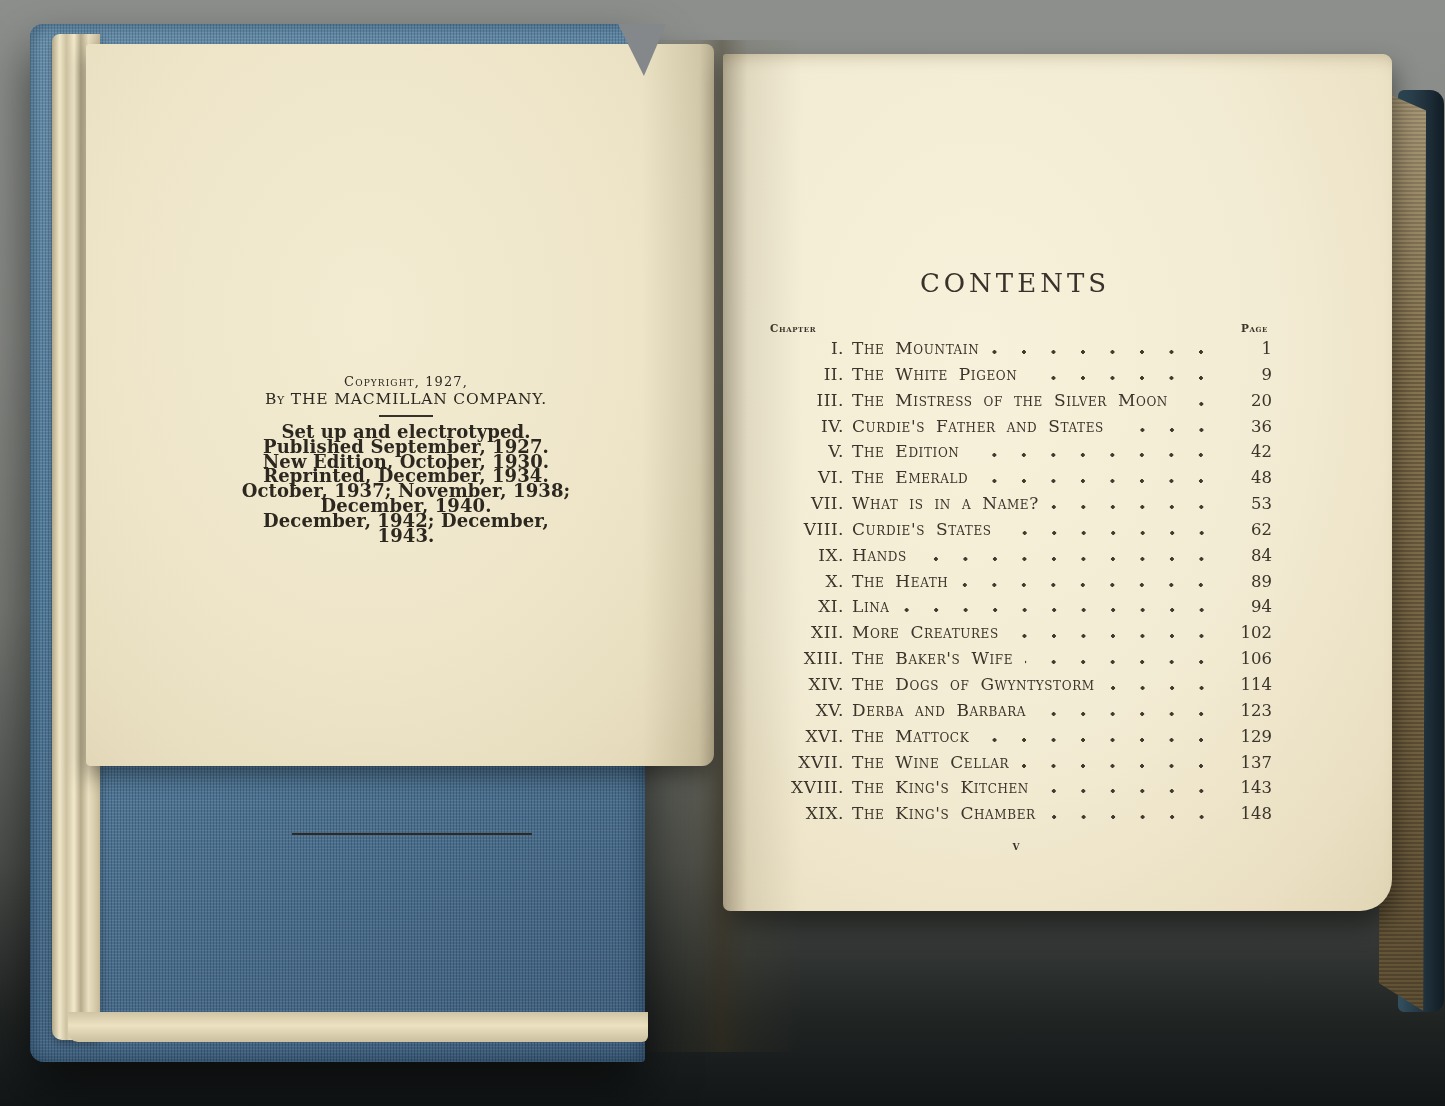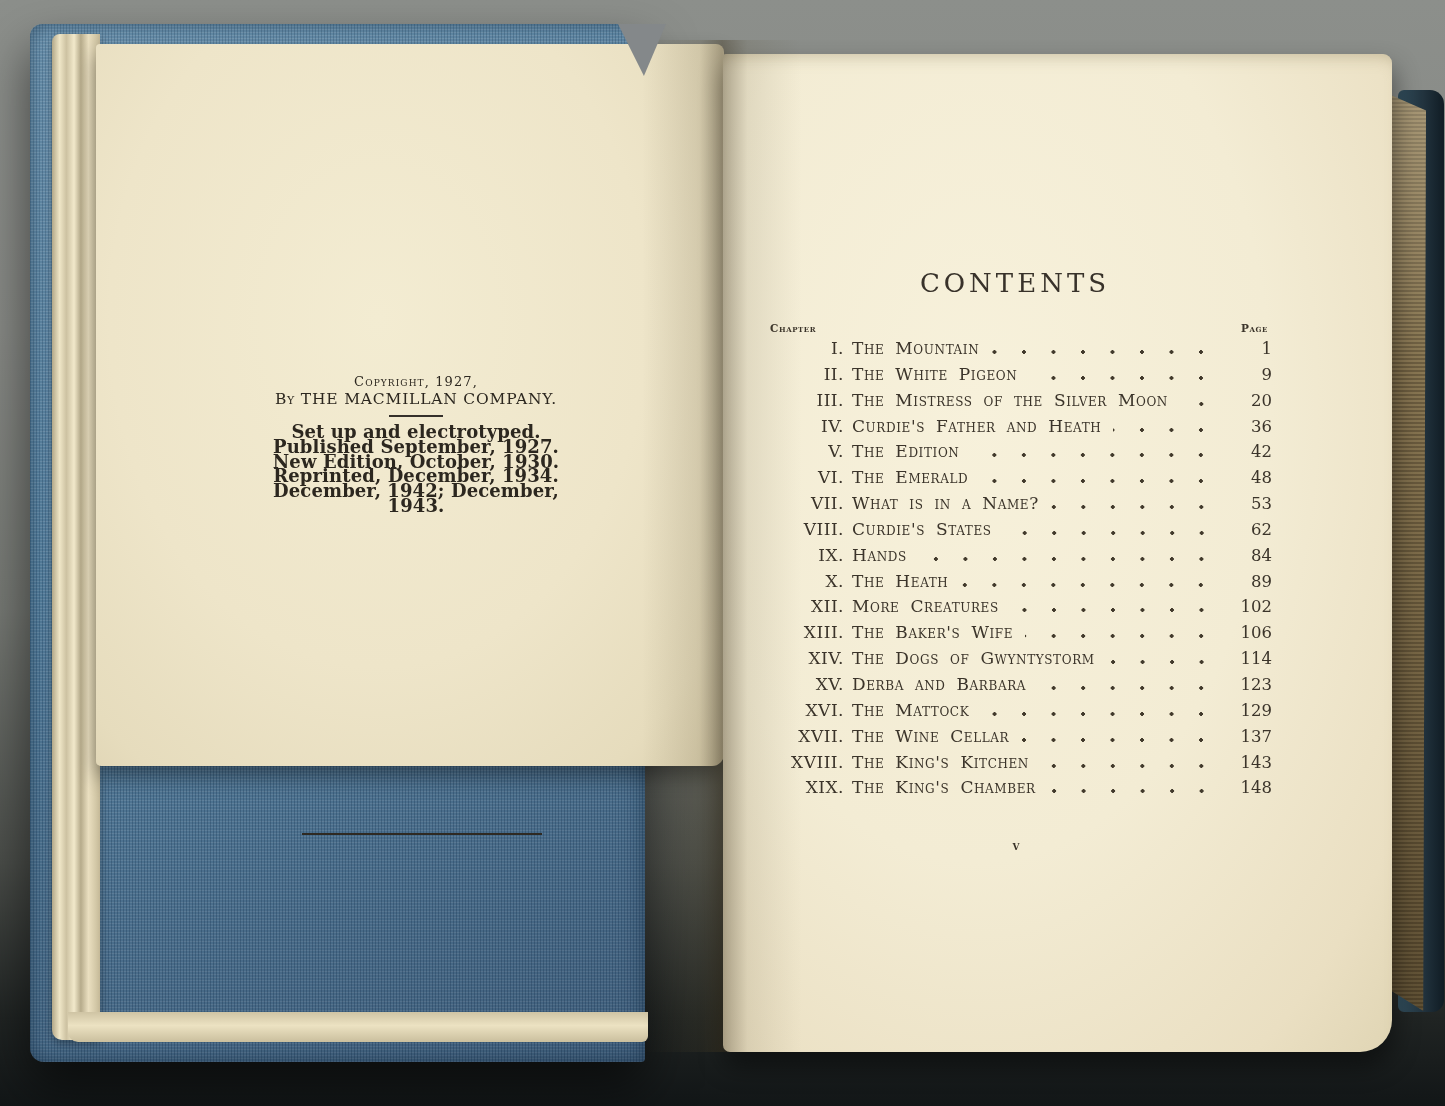--- a/index.html
+++ b/index.html
@@ -24,23 +24,23 @@
       repeating-linear-gradient(90deg,rgba(20,55,85,.28) 0 1px,rgba(0,0,0,0) 1px 3px),
       repeating-linear-gradient(0deg,rgba(235,248,255,.14) 0 1px,rgba(0,0,0,0) 1px 3px),
       var(--cover-blue);
     box-shadow:inset 0 0 20px rgba(8,28,48,.5),0 26px 50px rgba(0,0,0,.55);}
   .edge-left{left:52px;top:34px;width:48px;height:1006px;border-radius:8px 0 0 10px;
     background:linear-gradient(90deg,#b3a888 0%,#efe6c7 16%,#cdc2a2 30%,#f2e9cb 46%,#b6ab8b 60%,#eadfc0 76%,#d2c7a6 92%,#c4b897 100%);
     box-shadow:0 4px 10px rgba(0,0,0,.3);}
   .edge-bottom{left:68px;top:1012px;width:580px;height:30px;
     background:linear-gradient(180deg,#cfc4a4 0%,#ece2c2 45%,#cabf9e 100%);border-radius:0 0 6px 10px;}
   .page{box-shadow:0 10px 20px rgba(0,0,0,.38);}
-  .page-left{left:96px;top:44px;width:628px;height:722px;border-radius:4px 8px 12px 5px;
+  .page-left{left:86px;top:44px;width:628px;height:722px;border-radius:4px 8px 12px 5px;
     background:radial-gradient(ellipse at 45% 38%,#f3ecd2 0%,var(--paper-left) 55%,#e6dcbd 85%,#dcd1b0 100%);}
-  .page-right{left:723px;top:54px;width:669px;height:998px;border-radius:3px 9px 32px 7px;
+  .page-right{left:723px;top:54px;width:669px;height:857px;border-radius:3px 9px 32px 7px;
     background:radial-gradient(ellipse at 38% 35%,#f7f1db 0%,var(--paper-right) 50%,#eadfc2 85%,#e0d5b4 100%);
     box-shadow:inset 0 12px 16px -10px rgba(120,105,70,.35),2px 14px 26px rgba(0,0,0,.45);}
   .gutter{left:642px;top:40px;width:160px;height:1012px;pointer-events:none;
     background:linear-gradient(90deg,rgba(80,68,40,0) 0%,rgba(90,78,48,.16) 36%,rgba(66,55,32,.40) 50%,rgba(90,78,48,.12) 66%,rgba(80,68,40,0) 100%);}
   .notch{left:618px;top:24px;width:48px;height:52px;background:#84888a;
     clip-path:polygon(0 0,100% 0,54% 100%);}
 
   
   .copyright-block{left:150px;top:330px;width:340px;text-align:center;color:var(--ink-left);}
   .copyright-block *{position:static;}
@@ -86,20 +86,21 @@
       <div class="c-divider"></div>
       <div class="history">
   <div class="history-line">Set up and electrotyped.</div>
 
   <div class="history-line">Published September, 1927.</div>
 
   <div class="history-line">New Edition, October, 1930.</div>
 
   <div class="history-line">Reprinted, December, 1934.</div>
 
+  <div class="history-line">October, 1937; November, 1938; December, 1940.</div>
 
   <div class="history-line">December, 1942; December, 1943.</div>
 </div>
     </div>
     <div class="imprint">
       <div class="imprint-rule"></div>
     </div>
   </div>
 
   <div class="page page-right">
@@ -126,21 +127,21 @@
 
   <div class="toc-row">
     <span class="toc-num">III.</span>
     <span class="toc-title">The Mistress of the Silver Moon</span>
     <span class="toc-leader"></span>
     <span class="toc-page">20</span>
   </div>
 
   <div class="toc-row">
     <span class="toc-num">IV.</span>
-    <span class="toc-title">Curdie's Father and Heath</span>
+    <span class="toc-title">Curdie's Father and States</span>
     <span class="toc-leader"></span>
     <span class="toc-page">36</span>
   </div>
 
   <div class="toc-row">
     <span class="toc-num">V.</span>
     <span class="toc-title">The Edition</span>
     <span class="toc-leader"></span>
     <span class="toc-page">42</span>
   </div>
@@ -173,20 +174,26 @@
     <span class="toc-page">84</span>
   </div>
 
   <div class="toc-row">
     <span class="toc-num">X.</span>
     <span class="toc-title">The Heath</span>
     <span class="toc-leader"></span>
     <span class="toc-page">89</span>
   </div>
 
+  <div class="toc-row">
+    <span class="toc-num">XI.</span>
+    <span class="toc-title">Lina</span>
+    <span class="toc-leader"></span>
+    <span class="toc-page">94</span>
+  </div>
 
   <div class="toc-row">
     <span class="toc-num">XII.</span>
     <span class="toc-title">More Creatures</span>
     <span class="toc-leader"></span>
     <span class="toc-page">102</span>
   </div>
 
   <div class="toc-row">
     <span class="toc-num">XIII.</span>

